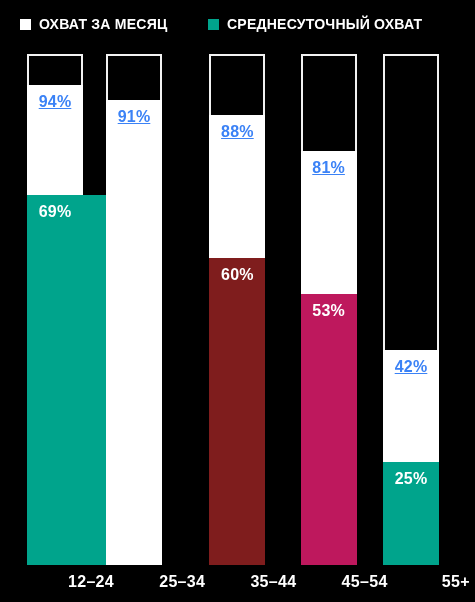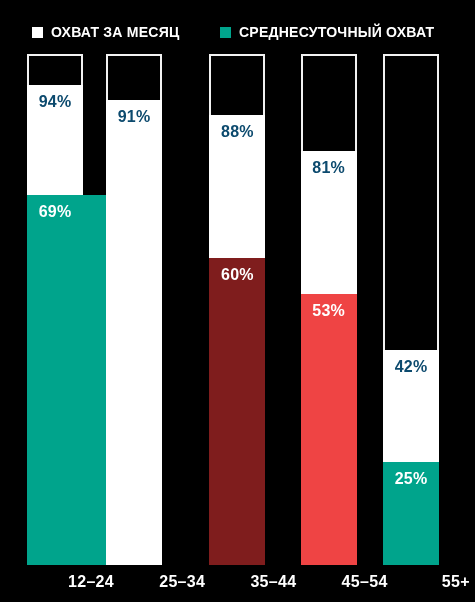--- a/index.html
+++ b/index.html
@@ -18,23 +18,22 @@
 
   
   #legend {
     position: absolute;
     left: 0;
     top: 0;
     width: 475px;
     height: 48px;
     display: flex;
     align-items: center;
-    padding-left: 32px;
+    padding-left: 20px;
     box-sizing: border-box;
-    margin-top: 8px;
   }
   .legend-item {
     display: flex;
     align-items: center;
     white-space: nowrap;
   }
   .legend-item + .legend-item { margin-left: 37px; }
   .legend-swatch {
     width: 11px;
     height: 11px;
@@ -95,22 +94,23 @@
     position: absolute;
     left: 0;
     width: 56px;
     text-align: center;
     font-size: 16px;
     font-weight: bold;
     line-height: 1;
     letter-spacing: 0.2px;
   }
   .seg-label.on-white {
-    color: #0c4a6e;
+    color: #3b82f6;
     top: 9px;
+    text-decoration: underline;
   }
   .seg-label.on-teal {
     color: #ffffff;
     top: 9px;
   }
 
   
   #axis {
     position: absolute;
     left: 0;
@@ -169,21 +169,21 @@
       </div>
       <div class="seg-daily" style="height: 306.6px; background: #7f1d1d;">
         <span class="seg-label on-teal">60%</span>
       </div>
     </div>
     <div class="bar-group" style="left: 300.6px;">
       <div class="bar-frame"></div>
       <div class="seg-month" style="height: 413.91px; background: rgb(255, 255, 255);">
         <span class="seg-label on-white">81%</span>
       </div>
-      <div class="seg-daily" style="height: 270.83px; background: #ef4444;">
+      <div class="seg-daily" style="height: 270.83px; background: #be185d;">
         <span class="seg-label on-teal">53%</span>
       </div>
     </div>
     <div class="bar-group" style="left: 383px;">
       <div class="bar-frame"></div>
       <div class="seg-month" style="height: 214.62px; background: rgb(255, 255, 255);">
         <span class="seg-label on-white">42%</span>
       </div>
       <div class="seg-daily" style="height: 103px; background: rgb(0, 164, 140);">
         <span class="seg-label on-teal">25%</span>

